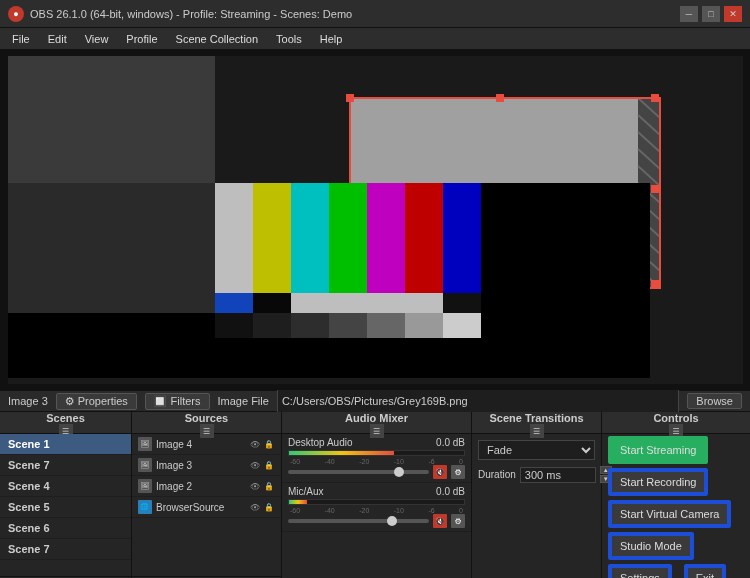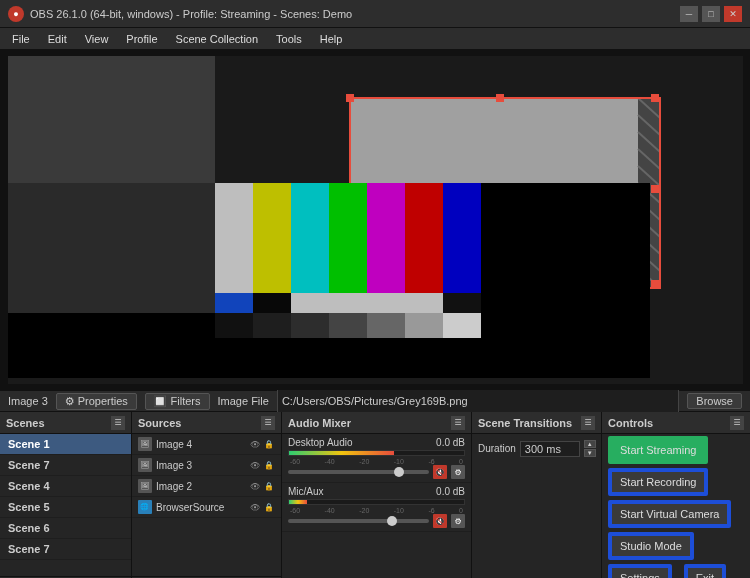--- a/index.html
+++ b/index.html
@@ -125,20 +125,21 @@
       height: 22px;
       background: #2d2d2d;
       display: flex;
       align-items: center;
       justify-content: space-between;
       padding: 0 6px;
       border-bottom: 1px solid #111;
       font-size: 11px;
       color: #ccc;
       font-weight: 600;
+      flex-direction: column;
     }
     .panel-header .panel-btns {
       display: flex; gap: 2px;
     }
     .panel-header .panel-btn {
       width: 14px; height: 14px;
       background: #444;
       border: none;
       cursor: pointer;
       font-size: 8px;
@@ -278,21 +279,21 @@
       margin-bottom: 6px;
       cursor: pointer;
     }
     .transitions-duration {
       display: flex;
       align-items: center;
       gap: 4px;
     }
     .dur-label { font-size: 10px; color: #ccc; }
     .dur-input {
-      width: 60px;
+      width: 76px;
       background: #1e1e1e;
       border: 1px solid #444;
       color: #ccc;
       font-size: 11px;
       padding: 1px 4px;
     }
 
     
     #controls-panel {
       flex: 1;
@@ -582,20 +583,21 @@
   </div>
 
   <div class="panel" id="transitions-panel">
     <div class="panel-header">
       <span>Scene Transitions</span>
       <div class="panel-btns">
         <button class="panel-btn">☰</button>
       </div>
     </div>
     <div class="transitions-content">
+      <select class="transitions-select" id="transition-select"><option value="Fade">Fade</option><option value="Cut">Cut</option><option value="Swipe">Swipe</option><option value="Slide">Slide</option><option value="Stinger">Stinger</option></select>
       <div class="transitions-duration">
         <span class="dur-label">Duration</span>
         <input class="dur-input" type="text" value="300 ms" style="">
         <div style="display:flex;flex-direction:column;gap:1px;">
           <button style="width:12px;height:8px;background:#444;border:1px solid #555;cursor:pointer;font-size:6px;color:#ccc;">▲</button>
           <button style="width:12px;height:8px;background:#444;border:1px solid #555;cursor:pointer;font-size:6px;color:#ccc;">▼</button>
         </div>
       </div>
     </div>
   </div>

